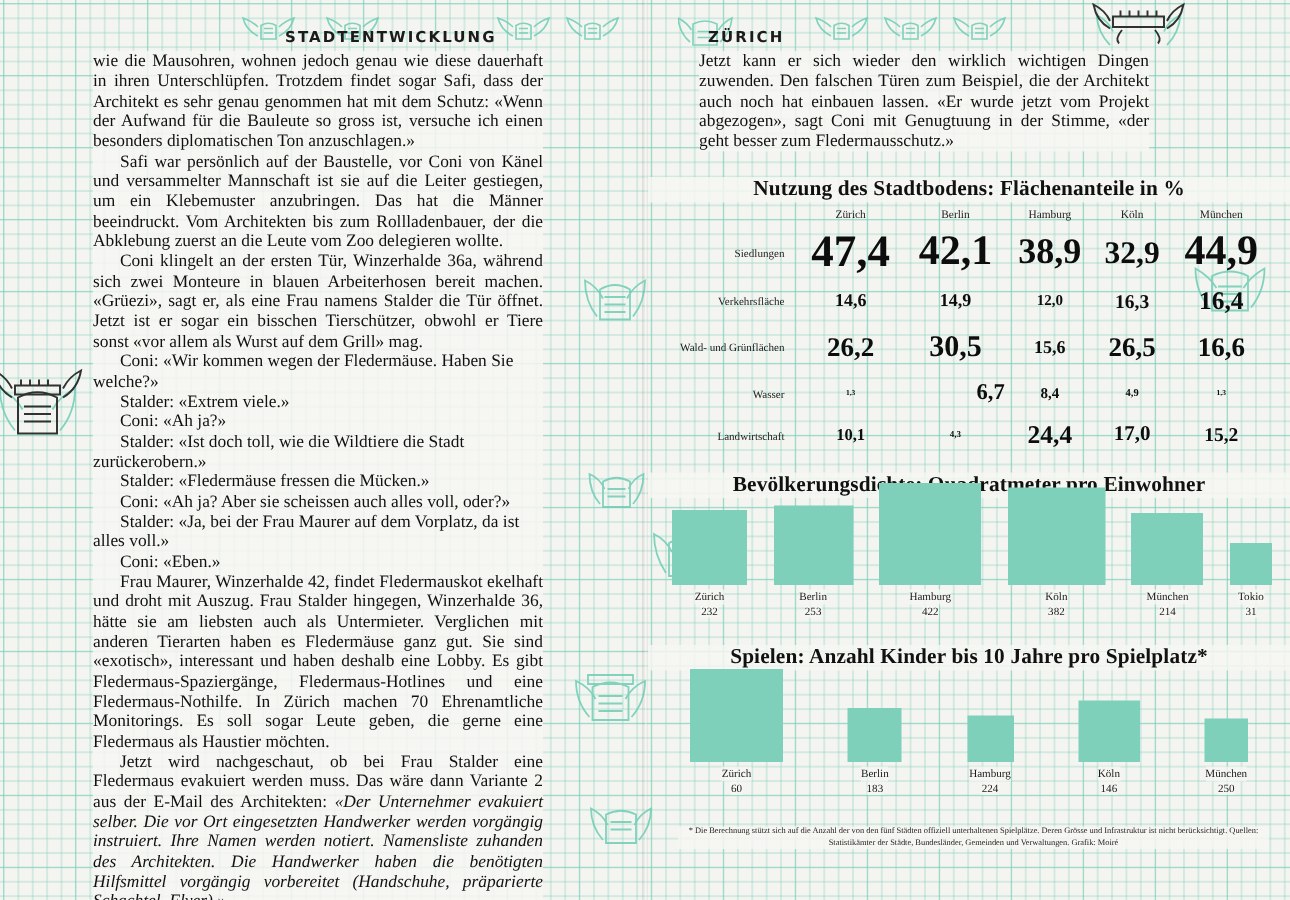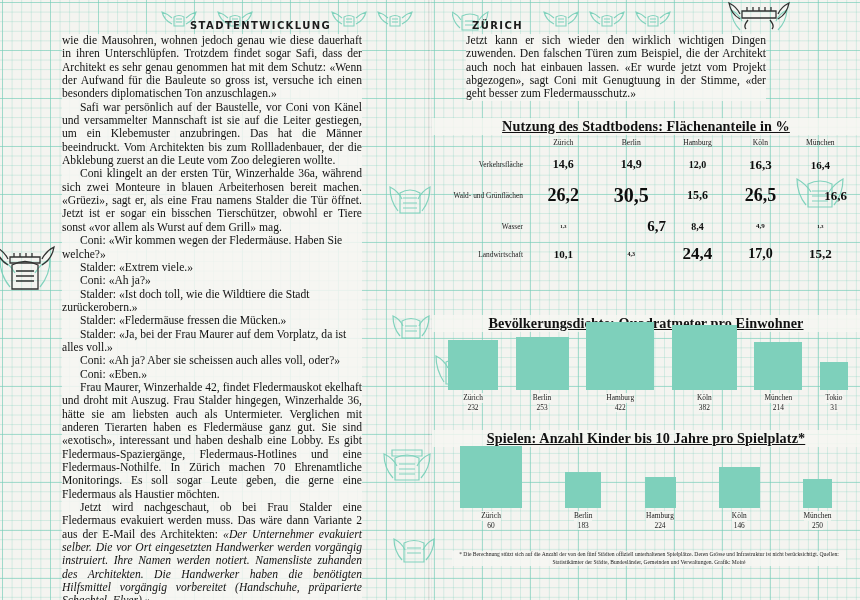--- a/index.html
+++ b/index.html
@@ -59,21 +59,20 @@
   .textblock p.dlg{text-indent:18px;text-align:left;}
   .textblock i{font-style:italic;}
 
   
   .ig-title{
     position:absolute;left:0;width:100%;text-align:center;
     font-family:"Liberation Serif", serif;
     font-weight:bold;font-size:14.2px;color:#111;
     letter-spacing:.1px;
     background:rgba(246,246,242,.82);
-    text-decoration:underline;
   }
   
   #tbl{position:absolute;left:448px;top:138px;width:400px;}
   #tbl table{border-collapse:collapse;width:100%;}
   #tbl th.city{
     font-family:"Liberation Serif", serif;
     font-weight:normal;font-size:7.6px;color:#1c1c1c;
     text-align:center;padding:0 0 3px 0;
   }
   #tbl td.rowlab{
@@ -197,22 +196,22 @@
 
   <div class="textblock" style="left:62px;top:34px;width:300px;">
     <p>wie die Mausohren, wohnen jedoch genau wie diese dauerhaft in ihren Unterschlüpfen. Trotzdem findet sogar Safi, dass der Architekt es sehr genau genommen hat mit dem Schutz: «Wenn der Aufwand für die Bauleute so gross ist, versuche ich einen besonders diplomatischen Ton anzuschlagen.»</p>
     <p class="ind">Safi war persönlich auf der Baustelle, vor Coni von Känel und versammelter Mannschaft ist sie auf die Leiter gestiegen, um ein Klebemuster anzubringen. Das hat die Männer beeindruckt. Vom Architekten bis zum Rollladenbauer, der die Abklebung zuerst an die Leute vom Zoo delegieren wollte.</p>
     <p class="ind">Coni klingelt an der ersten Tür, Winzerhalde 36a, während sich zwei Monteure in blauen Arbeiterhosen bereit machen. «Grüezi», sagt er, als eine Frau namens Stalder die Tür öffnet. Jetzt ist er sogar ein bisschen Tierschützer, obwohl er Tiere sonst «vor allem als Wurst auf dem Grill» mag.</p>
     <p class="dlg">Coni: «Wir kommen wegen der Fledermäuse. Haben Sie welche?»</p>
     <p class="dlg">Stalder: «Extrem viele.»</p>
     <p class="dlg">Coni: «Ah ja?»</p>
     <p class="dlg">Stalder: «Ist doch toll, wie die Wildtiere die Stadt zurückerobern.»</p>
     <p class="dlg">Stalder: «Fledermäuse fressen die Mücken.»</p>
+    <p class="dlg">Coni: «Ah ja? Aber sie scheissen auch alles voll, oder?»</p>
     <p class="dlg">Stalder: «Ja, bei der Frau Maurer auf dem Vorplatz, da ist alles voll.»</p>
-    <p class="dlg">Coni: «Ah ja? Aber sie scheissen auch alles voll, oder?»</p>
     <p class="dlg">Coni: «Eben.»</p>
     <p class="ind">Frau Maurer, Winzerhalde 42, findet Fledermauskot ekelhaft und droht mit Auszug. Frau Stalder hingegen, Winzerhalde 36, hätte sie am liebsten auch als Untermieter. Verglichen mit anderen Tierarten haben es Fledermäuse ganz gut. Sie sind «exotisch», interessant und haben deshalb eine Lobby. Es gibt Fledermaus-Spaziergänge, Fledermaus-Hotlines und eine Fledermaus-Nothilfe. In Zürich machen 70 Ehrenamtliche Monitorings. Es soll sogar Leute geben, die gerne eine Fledermaus als Haustier möchten.</p>
     <p class="ind"><span>Jetzt wird nachgeschaut, ob bei Frau Stalder eine Fledermaus evakuiert werden muss. Das wäre dann Variante 2 aus der E-Mail des Architekten: </span><i>«Der Unternehmer evakuiert selber. Die vor Ort eingesetzten Handwerker werden vorgängig instruiert. Ihre Namen werden notiert. Namensliste zuhanden des Architekten. Die Handwerker haben die benötigten Hilfsmittel vorgängig vorbereitet (Handschuhe, präparierte Schachtel, Flyer).»</i></p>
   </div>
 </div>
 
 <div class="page" id="page-right">
 
   <div class="crest" style="left:20px;top:2px;">
     <svg width="70" height="30" viewBox="0 0 70 30">
@@ -285,35 +284,43 @@
       <tr>
         <th class="city" style="width:74px;"></th>
         <th class="city">Zürich</th>
         <th class="city">Berlin</th>
         <th class="city">Hamburg</th>
         <th class="city">Köln</th>
         <th class="city">München</th>
       </tr>
     </thead>
     <tbody>
+      <tr class="r0">
+        <td class="rowlab">Siedlungen</td>
+        <td class="val" style="font-size: 30px;">47,4</td>
+        <td class="val" style="font-size: 28px;">42,1</td>
+        <td class="val" style="font-size: 24px;">38,9</td>
+        <td class="val" style="font-size: 21px;">32,9</td>
+        <td class="val" style="font-size: 28px;">44,9</td>
+      </tr>
       <tr class="r1">
         <td class="rowlab">Verkehrsfläche</td>
         <td class="val" style="font-size: 12px;">14,6</td>
         <td class="val" style="font-size: 12px;">14,9</td>
         <td class="val" style="font-size: 10px;">12,0</td>
         <td class="val" style="font-size: 13px; text-align: center;">16,3</td>
-        <td class="val" style="font-size: 11px; margin-top: 10px;">16,4</td>
+        <td class="val" style="font-size: 17px; margin-top: 10px;">16,4</td>
       </tr>
       <tr class="r2">
         <td class="rowlab">Wald- und Grünflächen</td>
         <td class="val" style="font-size: 18px;">26,2</td>
         <td class="val" style="font-size: 20px;">30,5</td>
         <td class="val" style="font-size: 12px;">15,6</td>
         <td class="val" style="font-size: 18px;">26,5</td>
-        <td class="val" style="font-size: 13px; text-align: right;">16,6</td>
+        <td class="val" style="font-size: 18px;">16,6</td>
       </tr>
       <tr class="r3">
         <td class="rowlab">Wasser</td>
         <td class="val" style="font-size: 5px;">1,3</td>
         <td class="val" style="font-size: 15px; text-align: right;">6,7</td>
         <td class="val" style="font-size: 10px; text-align: center;">8,4</td>
         <td class="val" style="font-size: 7px;">4,9</td>
         <td class="val" style="font-size: 5px;">1,3</td>
       </tr>
       <tr class="r4">

